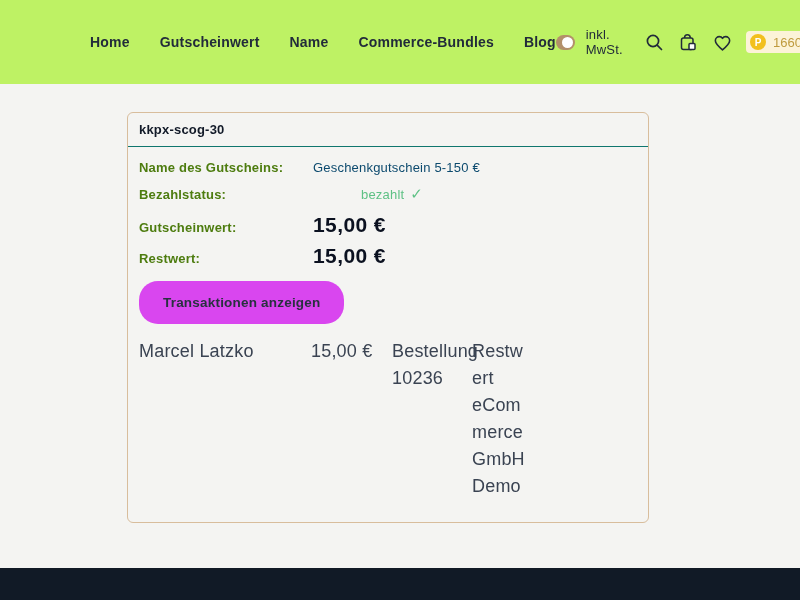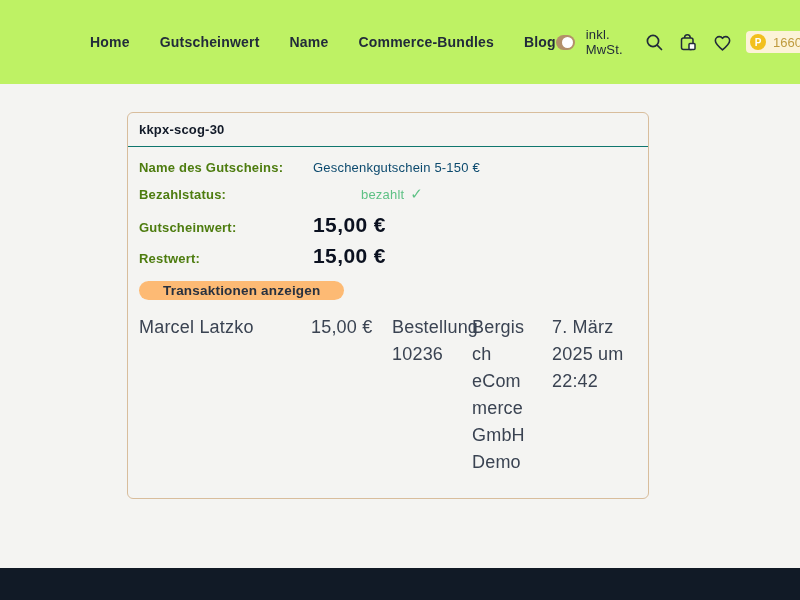--- a/index.html
+++ b/index.html
@@ -75,23 +75,23 @@
   }
   .field-value { font-size:13px; color:#0c4a6e; letter-spacing:.2px; }
   .status-value { color:#5ec185; display:inline-flex; align-items:center; gap:6px;padding-left:48px; }
   .check-glyph { color:#5ec185; font-size:15px; }
   .field-row.big { margin-bottom:7px; }
   .field-row.big .field-value {
     font-size:21px; font-weight:700; color:#0b1120; letter-spacing:.4px;
   }
   .transactions-button {
     display:inline-block; margin:6px 0 14px;
-    background:#fdba74; color:#28313f;
+    background:#d946ef; color:#28313f;
     border:none; border-radius:19px; cursor:pointer;
-    padding:2px 24px; font-size:13.5px; font-weight:700;
+    padding:14px 24px; font-size:13.5px; font-weight:700;
     font-family:"Liberation Sans", sans-serif; letter-spacing:.2px;
   }
   .transaction-row {
     display:flex; font-size:18px; color:#3a4352; line-height:1.5;
     letter-spacing:.2px;
   }
   .t-name    { flex:none; width:172px; padding-right:16px; }
   .t-amount  { flex:none; width:81px;  padding-right:14px; }
   .t-order   { flex:none; width:80px;  padding-right:18px; }
   .t-company { flex:none; width:80px;  padding-right:24px; overflow-wrap:anywhere; }
@@ -185,22 +185,21 @@
           <span class="field-label">Restwert:</span>
           <span class="field-value">15,00 €</span>
         </div>
 
         <button class="transactions-button">Transaktionen anzeigen</button>
 
         <div class="transaction-row">
           <span class="t-name">Marcel Latzko</span>
           <span class="t-amount">15,00 €</span>
           <span class="t-order">Bestellung 10236</span>
-          <span class="t-company">Bergisch eCommerce GmbH Demo</span>
-          <span class="t-date">7. März 2025 um 22:42</span>
+          <span class="t-company">Restwert eCommerce GmbH Demo</span>
         </div>
 
       </div>
     </section>
   </main>
 
   <footer class="page-footer"></footer>
 
 </div>
 

